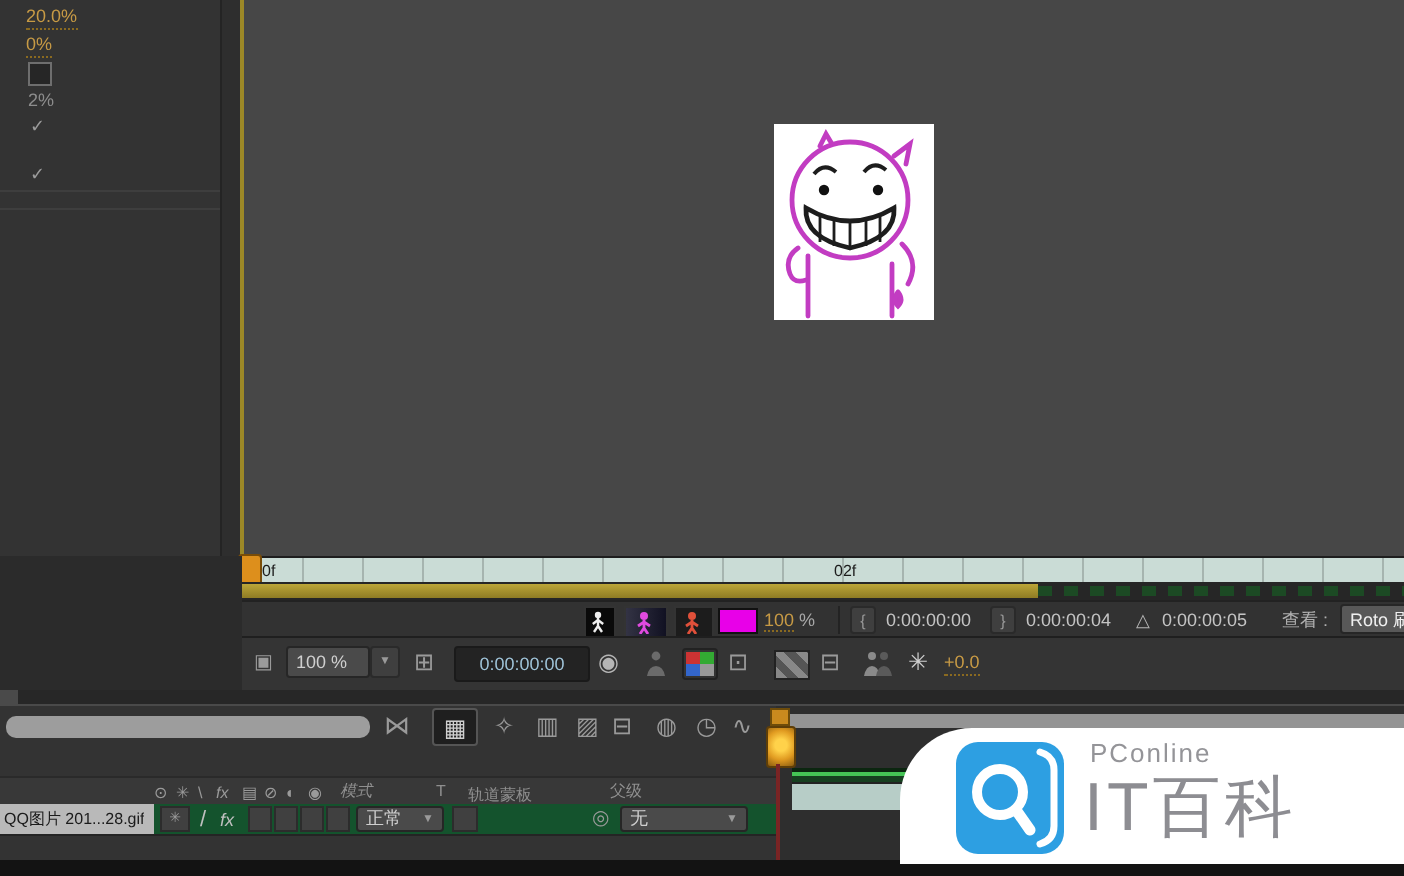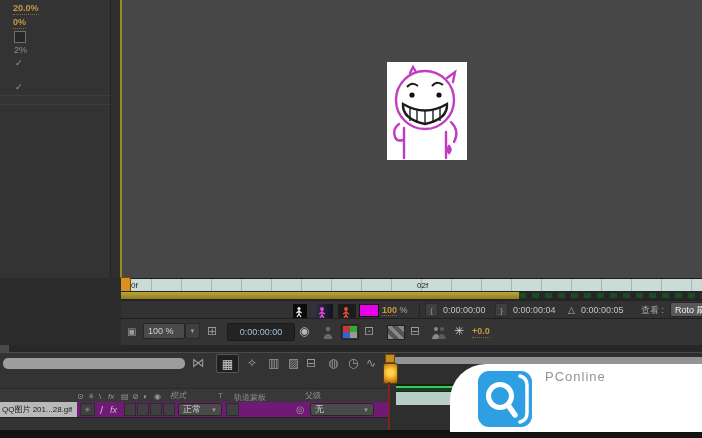--- a/index.html
+++ b/index.html
@@ -4,21 +4,21 @@
 <style>
   html,body{margin:0;padding:0;}
   body{
     position:relative;width:702px;height:438px;overflow:hidden;
     background:#2b2b2b;
     font-family:"Liberation Sans","DejaVu Sans",sans-serif;
     -webkit-font-smoothing:antialiased;
   }
   .abs{position:absolute;}
   .txt{font-size:9px;color:#bdbdbd;line-height:12px;white-space:nowrap;}
-  .orange{color:#c79a45;font-weight:bold;}
+  .orange{color:#c79a45;}
   .dotted{border-bottom:1px dotted #8a6a20;}
   .icon-box{
     display:flex;align-items:center;justify-content:center;
     color:#9a9a9a;font-size:10px;background:#3f3f3f;
     border:1px solid #2a2a2a;border-radius:2px;box-sizing:border-box;
   }
   .glyph{color:#9a9a9a;font-size:10px;line-height:14px;}
   .cell{box-sizing:border-box;border:1px solid #2c2c2c;background:#404040;}
   .dropdown{
     background:#4a4a4a;border:1px solid #262626;border-radius:2px;
@@ -213,21 +213,21 @@
     <span class="abs glyph" style="left:121px;top:1px;font-size:8px;">▤</span>
     <span class="abs glyph" style="left:132px;top:1px;font-size:8px;">⊘</span>
     <span class="abs glyph" style="left:143px;top:1px;font-size:8px;">◐</span>
     <span class="abs glyph" style="left:154px;top:1px;font-size:8px;">◉</span>
     <span class="abs txt" style="left:170px;top:1px;color:#8f8f8f;font-size:8px;font-style:italic;">模式</span>
     <span class="abs txt" style="left:218px;top:1px;color:#8f8f8f;font-size:8px;">T</span>
     <span class="abs txt" style="left:234px;top:3px;color:#8f8f8f;font-size:8px;">轨道蒙板</span>
     <span class="abs txt" style="left:305px;top:1px;color:#8f8f8f;font-size:8px;">父级</span>
   </div>
 
-  <div class="abs" style="left:0;top:49px;width:388px;height:15px;background:#701a75;border-bottom:1px solid #242424;">
+  <div class="abs" style="left:0;top:49px;width:388px;height:15px;background:#14532d;border-bottom:1px solid #242424;">
     <div class="abs" style="left:0;top:0;width:77px;height:15px;background:#b9b9b9;display:flex;align-items:center;">
       <span style="font-size:8px;color:#1b1b1b;white-space:nowrap;overflow:hidden;padding-left:2px;">QQ图片 201...28.gif</span>
     </div>
     <div class="abs cell" style="left:80px;top:1px;width:15px;height:13px;display:flex;align-items:center;justify-content:center;">
       <span class="glyph" style="font-size:7px;">✳</span>
     </div>
     <span class="abs glyph" style="left:100px;top:1px;font-size:11px;color:#c0c0c0;">/</span>
     <span class="abs glyph" style="left:110px;top:1px;font-size:9px;font-style:italic;color:#c0c0c0;">fx</span>
     <div class="abs cell" style="left:124px;top:1px;width:12px;height:13px;"></div>
     <div class="abs cell" style="left:137px;top:1px;width:12px;height:13px;"></div>
@@ -259,13 +259,14 @@
 <div class="abs" style="left:450px;top:364px;width:252px;height:68px;background:#fff;border-top-left-radius:36px;">
   <div class="abs" style="left:28px;top:7px;">
     <svg width="54" height="56" viewBox="0 0 54 56">
       <rect x="0" y="0" width="54" height="56" rx="11" fill="#2d9fe2"></rect>
       <path d="M42 5 q7 2 7 9 v28 q0 7 -7 9" stroke="#fff" stroke-width="3.5" fill="none" stroke-linecap="round"></path>
       <circle cx="22" cy="25" r="11.5" stroke="#fff" stroke-width="5" fill="none"></circle>
       <line x1="30" y1="34" x2="37" y2="44" stroke="#fff" stroke-width="5.5" stroke-linecap="round"></line>
     </svg>
   </div>
   <div class="abs" style="left:95px;top:5px;font-size:13px;color:#949498;letter-spacing:1px;">PConline</div>
+  <div class="abs" style="left:92px;top:20px;font-size:34px;color:#8d8d92;letter-spacing:2px;line-height:40px;">IT百科</div>
 </div>
 
 </body></html>

